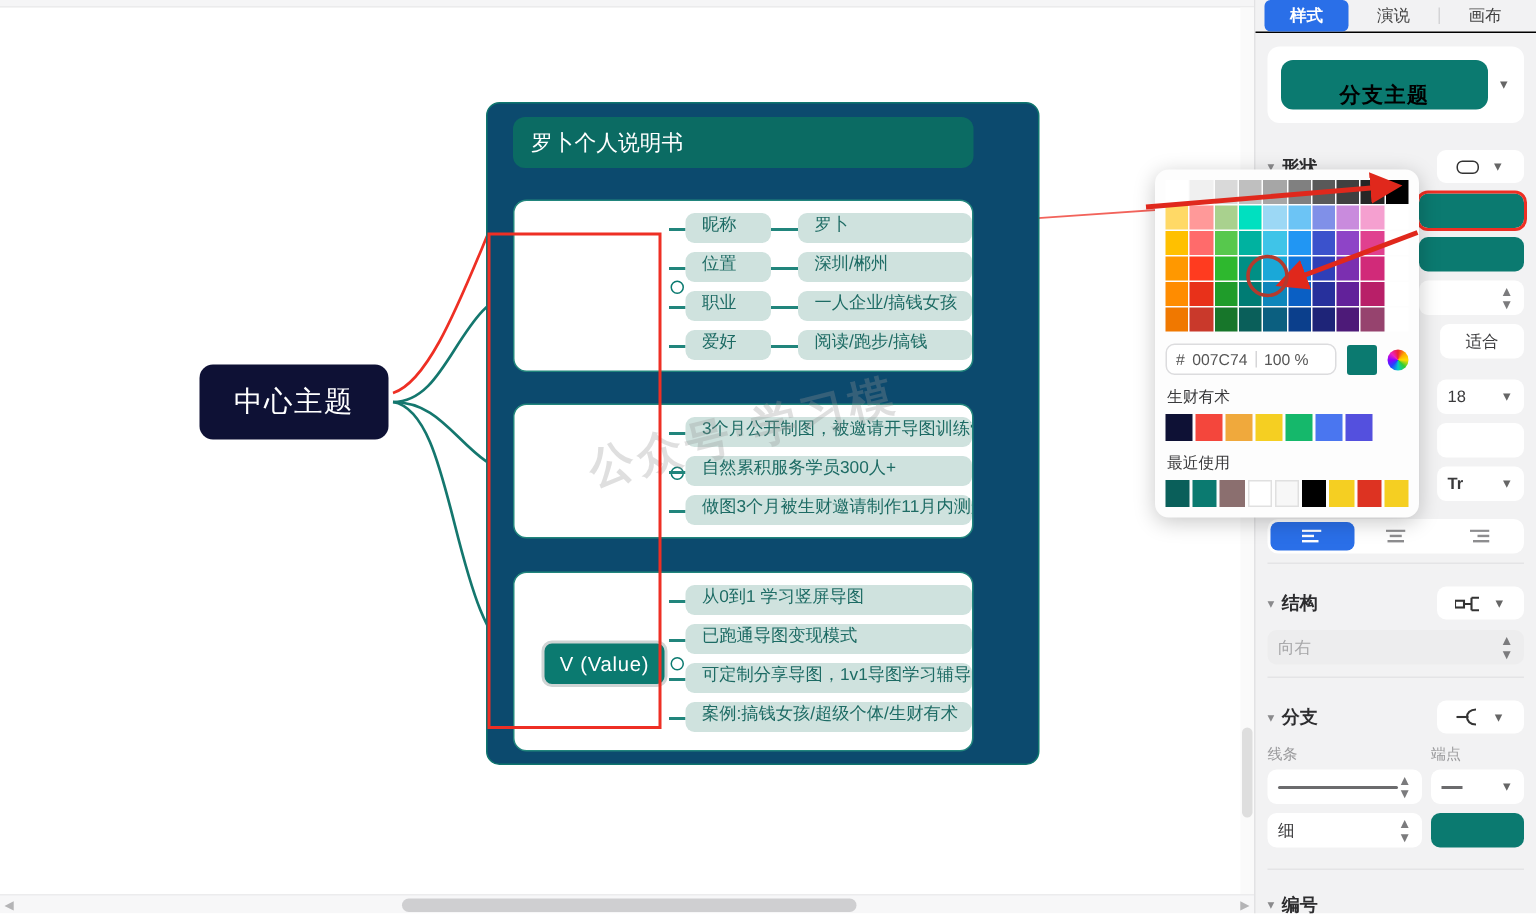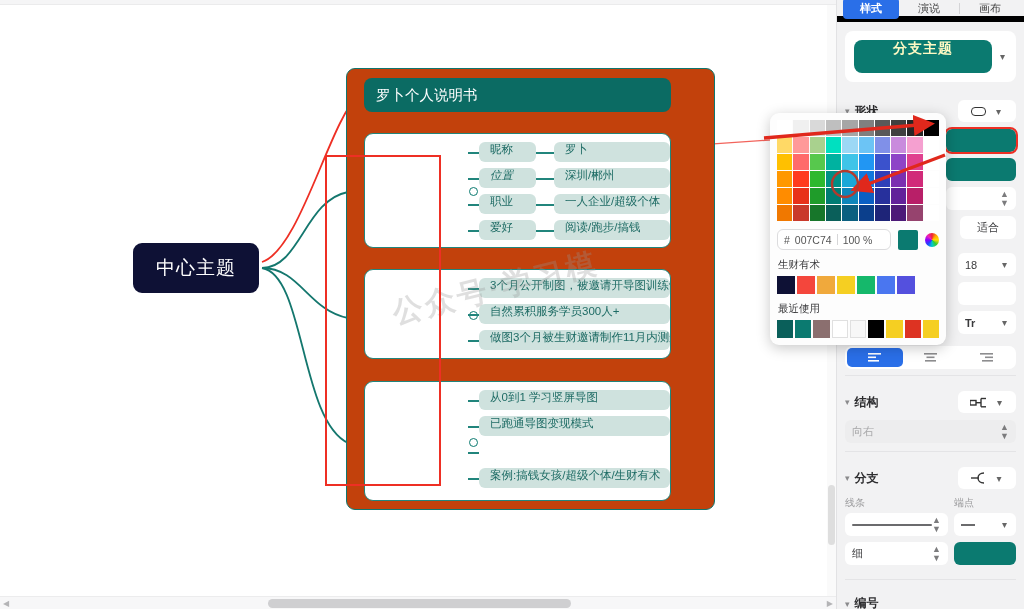--- a/index.html
+++ b/index.html
@@ -26,24 +26,24 @@
   #central-topic {
     position: absolute; left: 133px; top: 243px;
     width: 126px; height: 50px;
     background: #0e1135; border-radius: 9px;
     display: flex; align-items: center; justify-content: center;
     color: #ffffff; font-size: 19px; letter-spacing: 1px;
   }
 
   
   #outer-frame {
-    position: absolute; left: 346px; top: 68px;
+    position: absolute; left: 324px; top: 68px;
     width: 369px; height: 442px;
     border: 1.6px solid #0f766e; border-radius: 9px;
-    background: #c2410c;
+    background: #0c4a6e;
   }
   #main-title {
     position: absolute; left: 17px; top: 9px;
     width: 307px; height: 34px;
     background: #0b6b63; border-radius: 8px;
     display: flex; align-items: center;
     padding-left: 12px;
     color: #ffffff; font-size: 14.5px;
   }
 
@@ -137,39 +137,39 @@
   
   #sidebar {
     position: absolute; right: 0; top: 0;
     width: 188px; height: 609px;
     background: #f2f2f3;
     border-left: 1px solid #e2e2e4;
   }
   #tabbar {
     height: 22px; display: flex; align-items: center;
     padding: 0 6px; gap: 2px; background: #f2f2f3;
-    border-bottom: 6px solid #000000;
+    border-bottom: 1px solid #000000;
     justify-content: space-between;
   }
   .tab {
     flex: 1; text-align: center; font-size: 11px;
     color: #444; padding: 3px 0; border-radius: 4px;
   }
   .tab.active { background: #2a6fe8; color: #ffffff; font-weight: bold; }
   .tab-sep { width:1px; height:11px; background:#d4d4d6; }
 
   .card {
     margin: 9px 8px; background: #ffffff;
     border-radius: 8px; padding: 9px;
   }
   #theme-row { display: flex; align-items: center; gap: 6px; }
   #theme-btn {
     flex: 1; height: 33px; background: #0b7a70; border-radius: 8px;
-    display: flex; align-items: flex-start; justify-content: center;
-    color: #fef9c3; font-size: 14px; font-weight: bold; letter-spacing:1px;
+    display: flex; align-items: flex-end; justify-content: center;
+    color: #000000; font-size: 14px; font-weight: bold; letter-spacing:1px;
   }
   .chev { font-size: 10px; color: #666; padding: 0 2px; }
 
   .section {
     margin: 0 8px; padding: 9px 0 2px 0;
   }
   .section-head {
     display: flex; align-items: center; justify-content: space-between;
     margin-bottom: 7px;
   }
@@ -279,31 +279,31 @@
         <div class="connector-h" style="left:171px; top:44px; width:18px;"></div>
         <div class="connector-h" style="left:171px; top:70px; width:18px;"></div>
         <div class="connector-h" style="left:171px; top:96px; width:18px;"></div>
 
         <div class="leaf leaf-key" style="top:8px;">
             <span>昵称</span>
           </div>
         <div class="leaf leaf-val" style="top:8px;">
             <span>罗卜</span>
           </div>
-        <div class="leaf leaf-key" style="top:34px;font-style:italic;">
+        <div class="leaf leaf-key" style="top:34px;">
             <span>位置</span>
           </div>
         <div class="leaf leaf-val" style="top:34px;">
             <span>深圳/郴州</span>
           </div>
         <div class="leaf leaf-key" style="top:60px;">
             <span>职业</span>
           </div>
         <div class="leaf leaf-val" style="top:60px;">
-            <span>一人企业/超级个体</span>
+            <span>一人企业/搞钱女孩</span>
           </div>
         <div class="leaf leaf-key" style="top:86px;">
             <span>爱好</span>
           </div>
         <div class="leaf leaf-val" style="top:86px;">
             <span>阅读/跑步/搞钱</span>
           </div>
       </div>
 
       <div class="sub-frame" id="frame-task">
@@ -318,32 +318,38 @@
           </div>
         <div class="leaf leaf-wide" style="top:34px;">
             <span>自然累积服务学员300人+</span>
           </div>
         <div class="leaf leaf-wide" style="top:60px;">
             <span>做图3个月被生财邀请制作11月内测航海导图</span>
           </div>
       </div>
 
       <div class="sub-frame" id="frame-value">
+        <div class="branch-node" id="node-value">
+          <span>V (Value)</span>
+        </div>
         <div class="collapse-dot" style="left:104px; top:56px;"></div>
 
         <div class="connector-h" style="left:103px; top:18px; width:11px;"></div>
         <div class="connector-h" style="left:103px; top:44px; width:11px;"></div>
         <div class="connector-h" style="left:103px; top:70px; width:11px;"></div>
         <div class="connector-h" style="left:103px; top:96px; width:11px;"></div>
 
         <div class="leaf leaf-wide" style="top:8px;">
             <span>从0到1 学习竖屏导图</span>
           </div>
         <div class="leaf leaf-wide" style="top:34px;">
             <span>已跑通导图变现模式</span>
+          </div>
+        <div class="leaf leaf-wide" style="top:60px;">
+            <span>可定制分享导图，1v1导图学习辅导</span>
           </div>
         <div class="leaf leaf-wide" style="top:86px;">
             <span>案例:搞钱女孩/超级个体/生财有术</span>
           </div>
       </div>
     </div>
 
     <div id="watermark">公众号·学习模</div>
 
     <div id="red-rect"></div>

